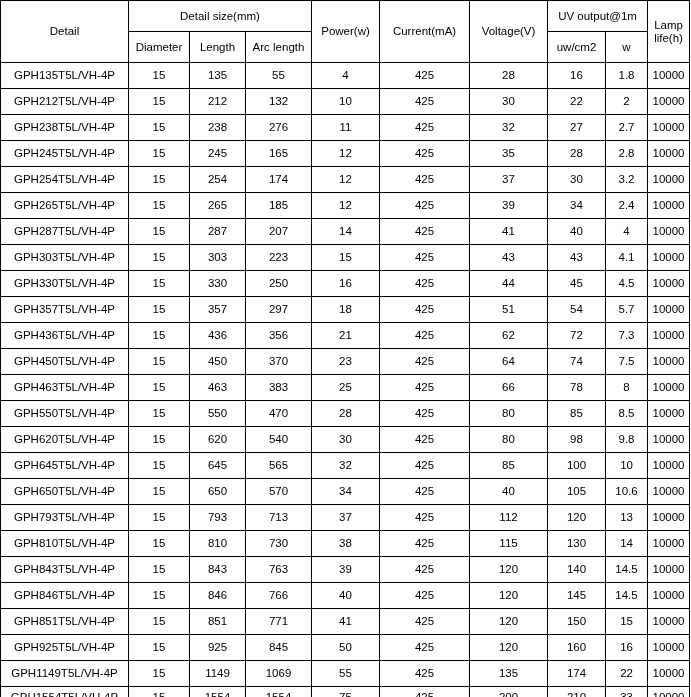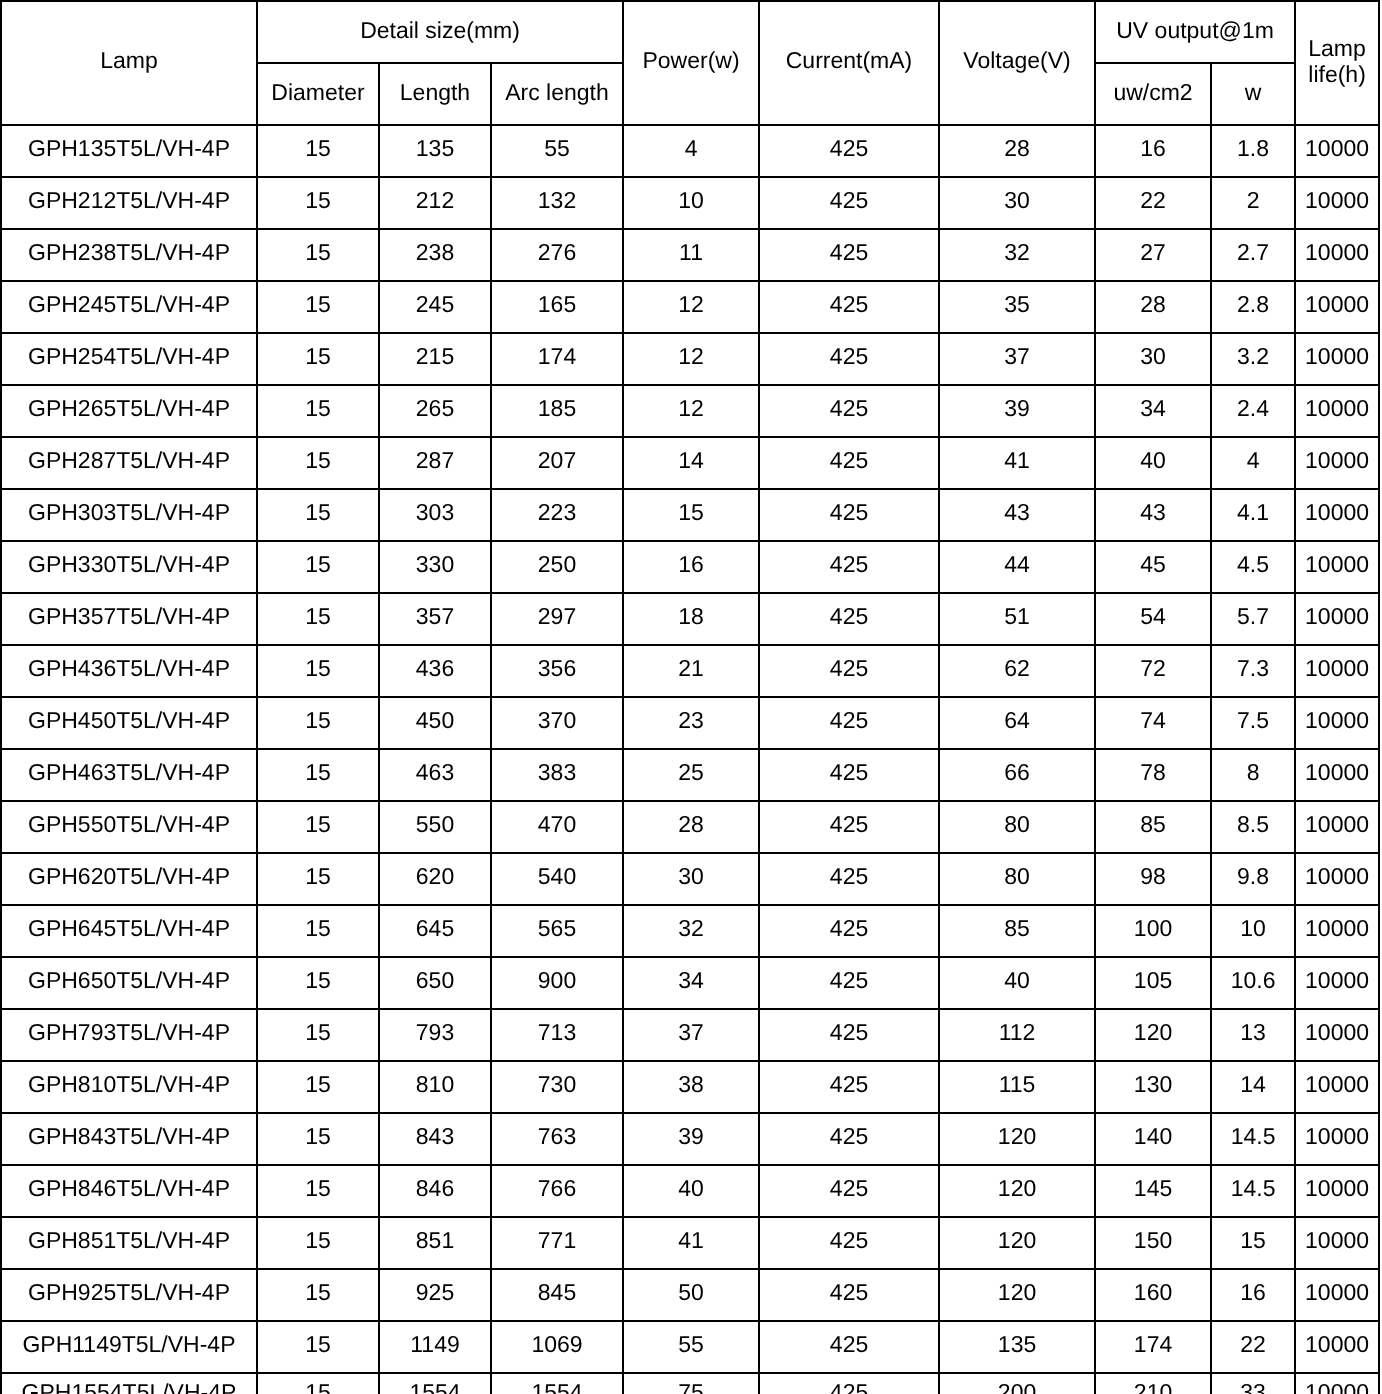--- a/index.html
+++ b/index.html
@@ -72,21 +72,21 @@
         <col class="c-arc">
       <col class="c-power">
         <col class="c-current">
         <col class="c-voltage">
       <col class="c-uwcm2">
         <col class="c-w">
         <col class="c-life">
     </colgroup>
     <thead>
       <tr class="row-tall">
-        <th class="model-head" rowspan="2">Lamp</th>
+        <th class="model-head" rowspan="2">Detail</th>
         <th colspan="3">Detail size(mm)</th>
         <th rowspan="2">Power(w)</th>
         <th rowspan="2">Current(mA)</th>
         <th rowspan="2">Voltage(V)</th>
         <th colspan="2">UV output@1m</th>
         <th rowspan="2">Lamp life(h)</th>
       </tr>
       <tr class="row-tall">
         <th>Diameter</th>
         <th>Length</th>
@@ -140,21 +140,21 @@
           <td>12</td>
           <td>425</td>
           <td>35</td>
           <td>28</td>
           <td>2.8</td>
           <td>10000</td>
         </tr>
         <tr>
           <td class="model">GPH254T5L/VH-4P</td>
           <td>15</td>
-          <td>215</td>
+          <td>254</td>
           <td>174</td>
           <td>12</td>
           <td>425</td>
           <td>37</td>
           <td>30</td>
           <td>3.2</td>
           <td>10000</td>
         </tr>
         <tr>
           <td class="model">GPH265T5L/VH-4P</td>
@@ -285,21 +285,21 @@
           <td>425</td>
           <td>85</td>
           <td>100</td>
           <td>10</td>
           <td>10000</td>
         </tr>
         <tr>
           <td class="model">GPH650T5L/VH-4P</td>
           <td>15</td>
           <td>650</td>
-          <td>900</td>
+          <td>570</td>
           <td>34</td>
           <td>425</td>
           <td>40</td>
           <td>105</td>
           <td>10.6</td>
           <td>10000</td>
         </tr>
         <tr>
           <td class="model">GPH793T5L/VH-4P</td>
           <td>15</td>

